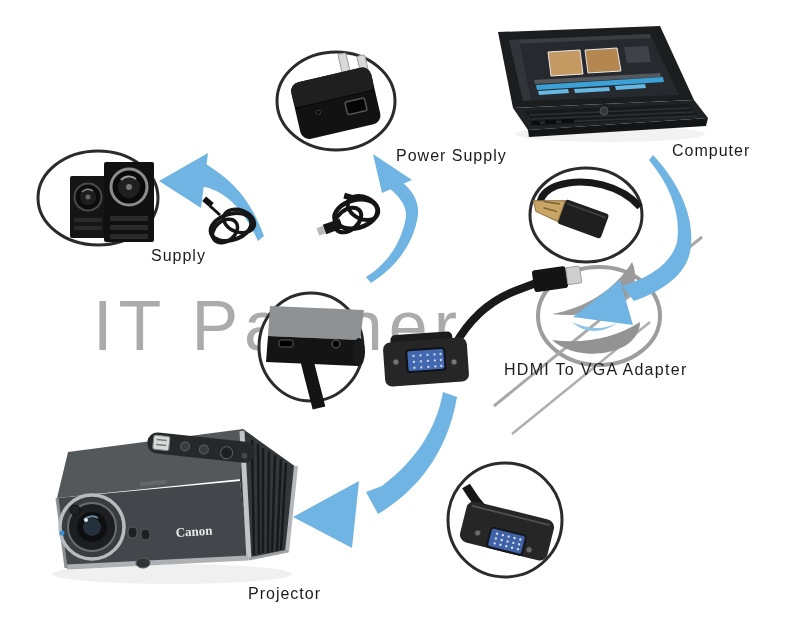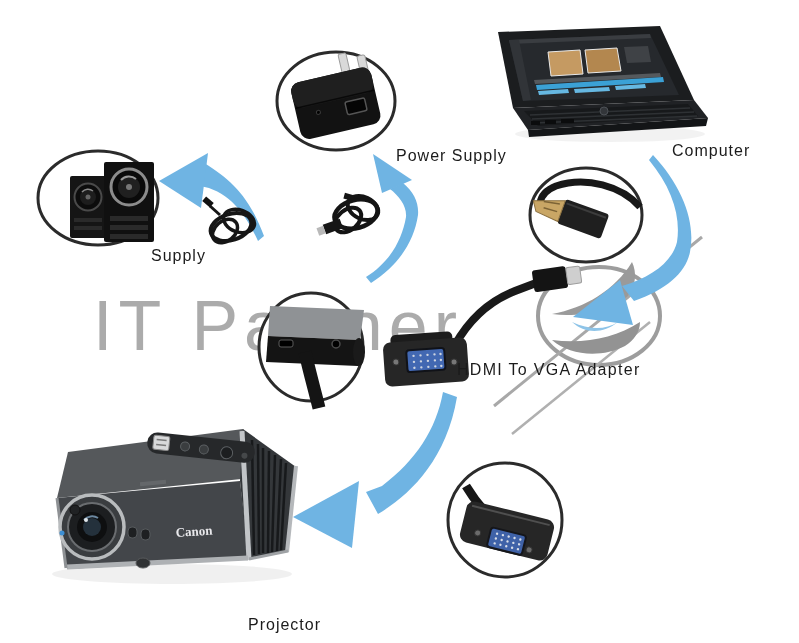--- a/index.html
+++ b/index.html
@@ -261,17 +261,17 @@
     <text x="176" y="537" font-size="13" font-weight="bold" fill="#e9e9ec" font-family="Liberation Serif, serif" transform="rotate(-4 176 537)">Canon</text>
   </g>
 </svg>
 
 <div class="label" style="left:396px;top:147px">Power Supply</div>
 
 <div class="label" style="left:672px;top:142px">Computer</div>
 
 <div class="label" style="left:151px;top:247px">Supply</div>
 
-<div class="label" style="left:457px;top:361px;letter-spacing:1.3px">HDMI To VGA Adapter</div>
-
-<div class="label" style="left:248px;top:616px">Projector</div>
+<div class="label" style="left:504px;top:361px;letter-spacing:1.3px">HDMI To VGA Adapter</div>
+
+<div class="label" style="left:248px;top:585px">Projector</div>
 
 </div>
 
 </body></html>

